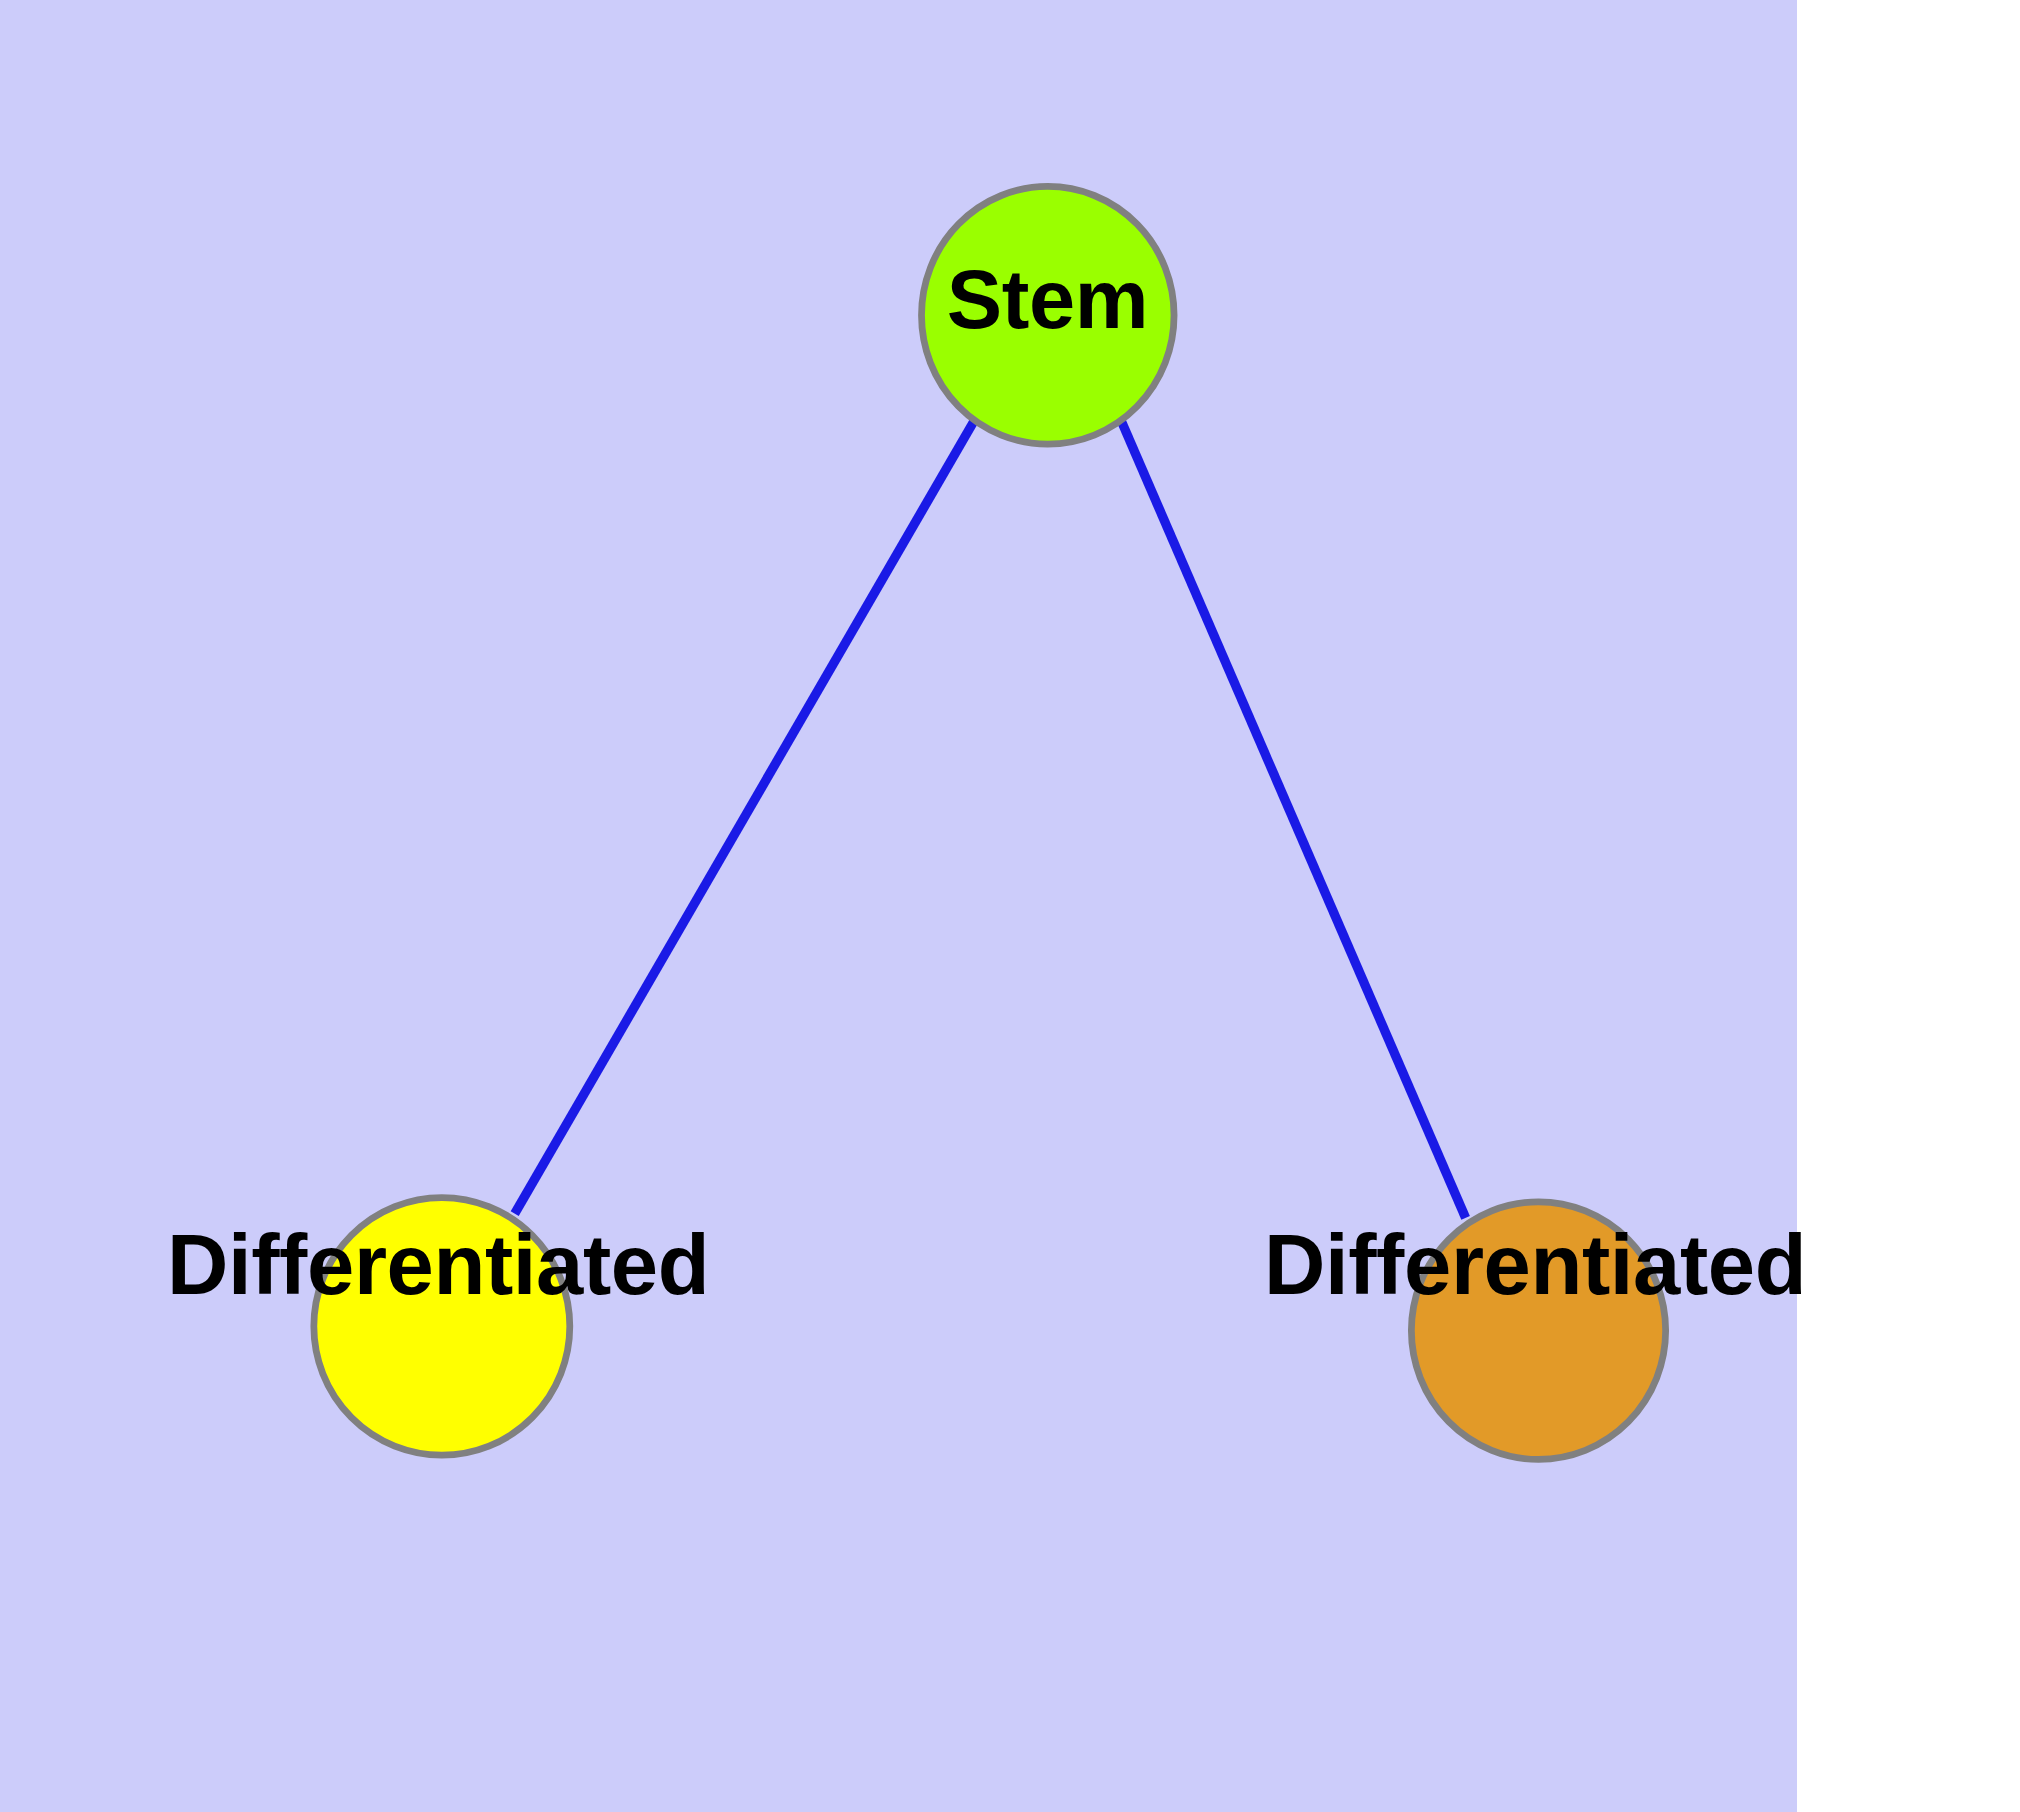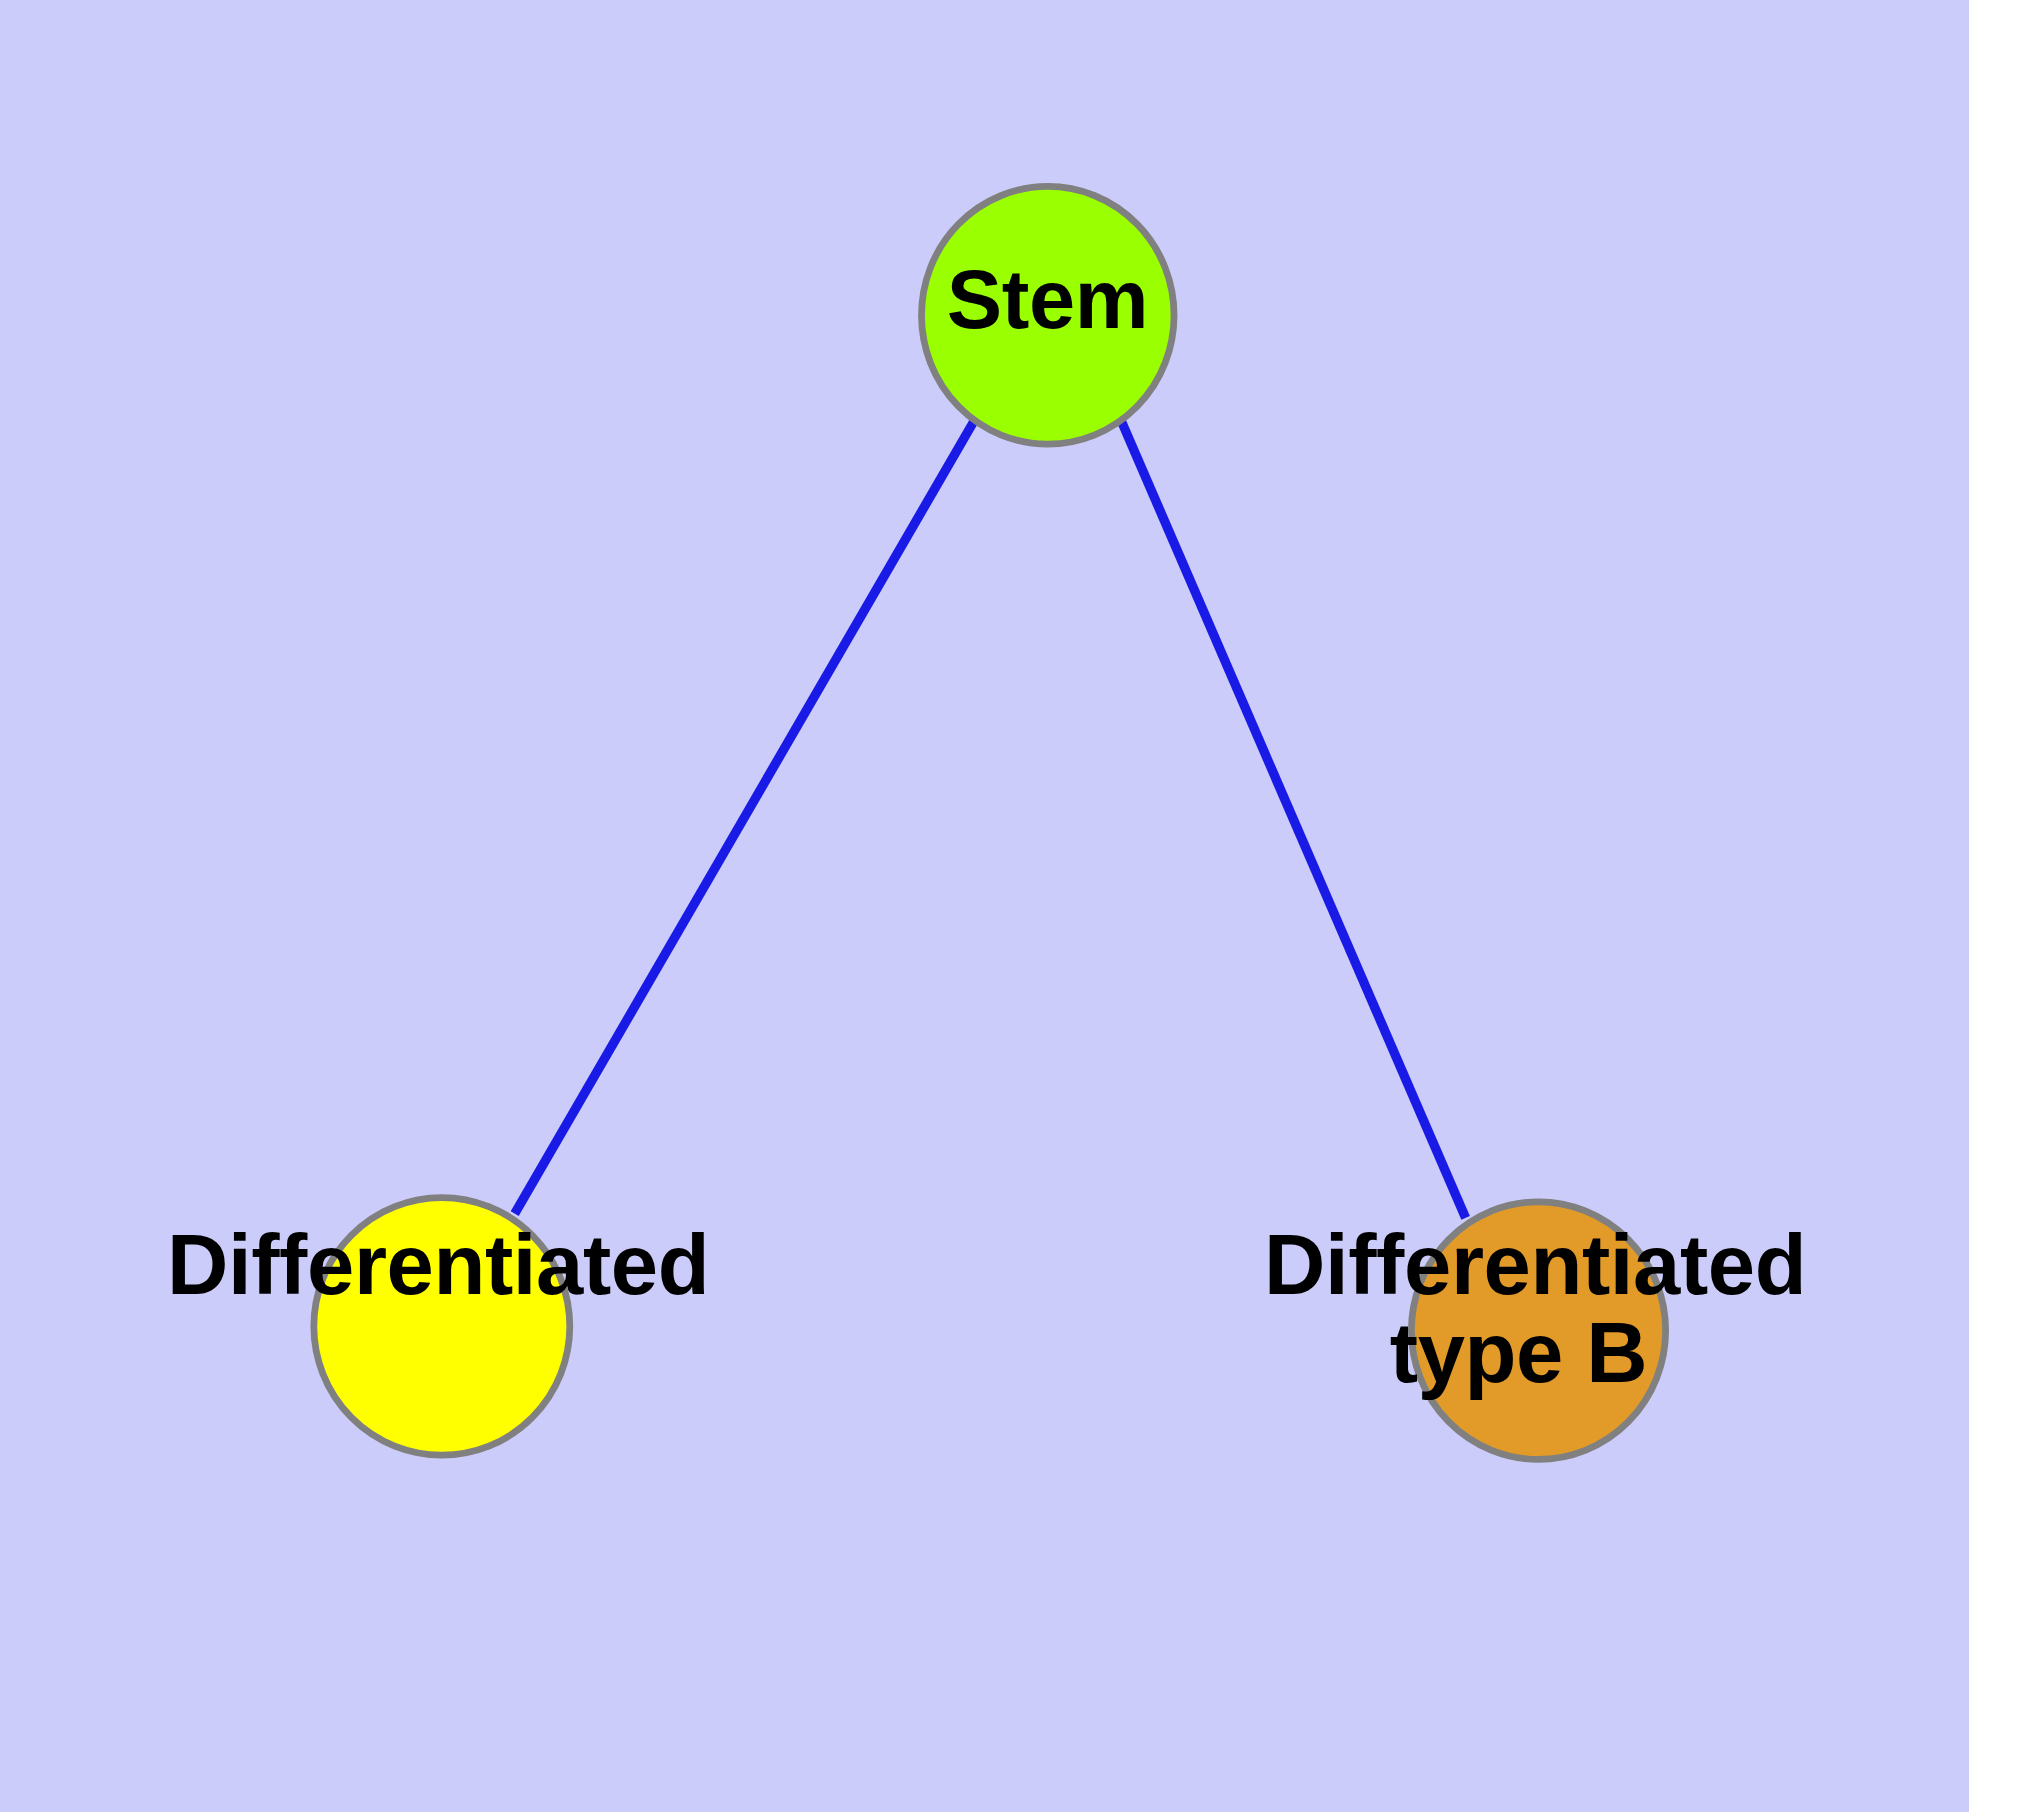--- a/index.html
+++ b/index.html
@@ -8,21 +8,21 @@
     padding: 0;
   }
   body {
     width: 2021px;
     height: 1812px;
     overflow: hidden;
     font-family: "Liberation Sans", sans-serif;
   }
   #canvas {
     position: relative;
-    width: 1969px;
+    width: 1797px;
     height: 1812px;
     background: #ccccfa;
   }
   #graph-svg {
     position: absolute;
     top: 0;
     left: 0;
     width: 2021px;
     height: 1812px;
     display: block;
@@ -72,16 +72,16 @@
       <ellipse cx="1236" cy="372" rx="149" ry="152" fill="#9aff00" stroke="#808080" stroke-width="8"></ellipse>
       <ellipse cx="521" cy="1565" rx="151" ry="152" fill="#ffff00" stroke="#808080" stroke-width="8"></ellipse>
       <ellipse cx="1815" cy="1570" rx="150" ry="152" fill="#e29a28" stroke="#808080" stroke-width="8"></ellipse>
     </g>
   </svg>
 
   <div class="node-label" id="label-stem">Stem</div>
 
   <div class="node-label" id="label-type-a"><span>Differentiated</span><br></div>
 
-  <div class="node-label" id="label-type-b"><span>Differentiated</span><br><span>type B</span></div>
+  <div class="node-label" id="label-type-b"><span>Differentiated</span><br></div>
 
 </div>
 
 
 </body></html>

